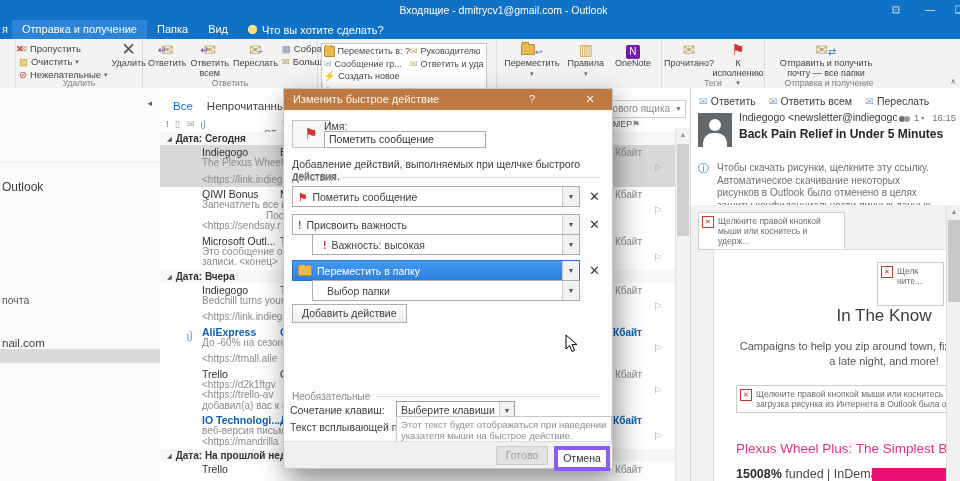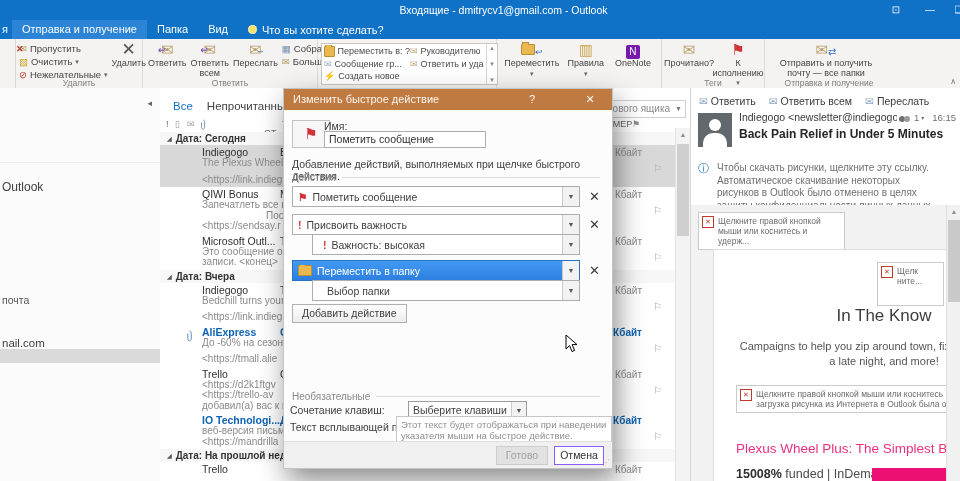--- a/index.html
+++ b/index.html
@@ -27,21 +27,21 @@
   .sbtn{display:flex;align-items:center;gap:3px;font-size:9.5px;white-space:nowrap;line-height:10px;}
   .bigbtn{display:flex;flex-direction:column;align-items:center;justify-content:flex-start;font-size:9px;line-height:9.5px;text-align:center;padding:0 2px;white-space:pre-line;}
   .bic{height:18px;font-size:15px;line-height:18px;}
   .dd{font-size:7px;color:#666;}
   .ic-env{color:#b9a06a;}
   .ic-env-b{color:#8ea7c2;}
   .ovl{position:relative;display:inline-block;}
   .ovl .ar{position:absolute;left:-3px;bottom:0;font-size:9px;font-weight:bold;}
   .ic-folder{display:inline-block;width:12px;height:9px;background:#e9b84e;border:1px solid #bc8e33;border-radius:1px;position:relative;}
   .ic-folder::before{content:"";position:absolute;left:0;top:-3px;width:5px;height:2px;background:#e9b84e;border:1px solid #bc8e33;border-bottom:none;}
-  .qsbox{margin-top:2px;background:#fff;border:1px solid #c9c7c4;display:flex;}
+  .qsbox{margin-top:2px;background:#fff;border:1px solid #c9c7c4;display:flex;flex-direction:column;}
   .qsgrid{display:grid;grid-template-columns:86px 74px;grid-auto-rows:12.5px;padding:1px 2px;font-size:9px;color:#4a4a4a;}
   .qsitem{display:flex;align-items:center;gap:3px;white-space:nowrap;overflow:hidden;}
   .qsscroll{width:10px;border-left:1px solid #d8d6d3;display:flex;flex-direction:column;align-items:center;justify-content:space-between;font-size:6px;color:#888;padding:1px 0;}
   .rsearch{width:84px;height:14px;border:1px solid #c6c4c1;background:#fff;font-size:9px;color:#9b9b9b;line-height:14px;padding:0 3px;}
   .cutcol{width:15px;overflow:hidden;padding:2px 0 11px 0;border-right:1px solid #ddDBd8;font-size:9.5px;color:#444;}
   .ribcollapse{position:absolute;right:4px;bottom:2px;font-size:8px;color:#777;}
 
   
   .folderpane{position:absolute;left:0;top:88px;width:160px;height:393px;background:#fbfbfb;border-right:1px solid #d9d9d9;font-size:11.5px;color:#3e3e3e;}
   .fp-collapse{position:absolute;right:8px;top:10px;font-size:9px;color:#666;}
@@ -128,29 +128,29 @@
   .sect::after{content:"";flex:1;border-top:1px solid #dcdcdc;}
   .arow{position:absolute;display:flex;align-items:center;}
   .selbox{height:19px;border:1px solid #adadad;background:#fff;display:flex;align-items:center;}
   .selbox .txt{flex:1;display:flex;align-items:center;gap:5px;padding:0 5px;white-space:nowrap;overflow:hidden;}
   .selarrow{width:16px;align-self:stretch;border-left:1px solid #c9c9c9;background:#f2f2f2;display:flex;align-items:center;justify-content:center;font-size:7px;color:#555;}
   .selbox.active{background:linear-gradient(#429af2,#2d7fe0);border-color:#2a72c8;color:#fff;}
   .delx{margin-left:9px;font-size:13px;color:#3b3b3b;}
   .red{color:#d13438;font-weight:bold;}
   .addbtn{position:absolute;left:8px;top:194px;height:17px;padding:0 9px;line-height:17px;border:1px solid #b0b0b0;background:linear-gradient(#fdfdfd,#ededed);}
   .opt-label{position:absolute;left:6px;}
-  .ddown{position:absolute;display:flex;height:16px;border:1px solid #9c9c9c;background:#fff;margin-left:12px;}
+  .ddown{position:absolute;display:flex;height:16px;border:1px solid #9c9c9c;background:#fff;}
   .ddown .txt{padding:0 4px;line-height:16px;white-space:nowrap;}
   .ddown .selarrow{width:14px;}
   .tiparea{position:absolute;left:112px;top:306px;width:206px;height:24px;border:1px solid #c6c6c6;background:#fff;
            font-size:9.5px;line-height:11px;color:#8f8f8f;padding:2px 4px;overflow:hidden;}
   .dlg-footer{position:absolute;left:0;right:0;bottom:0;height:26px;background:#f0f0f0;border-top:1px solid #dfdfdf;}
   .fbtn{position:absolute;top:4px;height:17px;line-height:17px;text-align:center;font-size:10.5px;}
   .btn-done{left:212px;width:50px;background:#e2e2e2;border:1px solid #cdcdcd;color:#a0a0a0;}
-  .btn-cancel{left:270px;width:48px;background:#fdfdfd;border:1px solid #8b5cf6;color:#333;}
+  .btn-cancel{left:270px;width:48px;background:#fdfdfd;border:4px solid #8b5cf6;color:#333;}
   .grip{position:absolute;right:2px;bottom:1px;font-size:8px;color:#aaa;}
 
   .cursor{position:absolute;left:565px;top:334px;z-index:50;}
 </style>
 </head>
 <body>
 <div id="root">
 
 <div class="titlebar">
   <div class="title-text">Входящие - dmitrycv1@gmail.com - Outlook</div>

